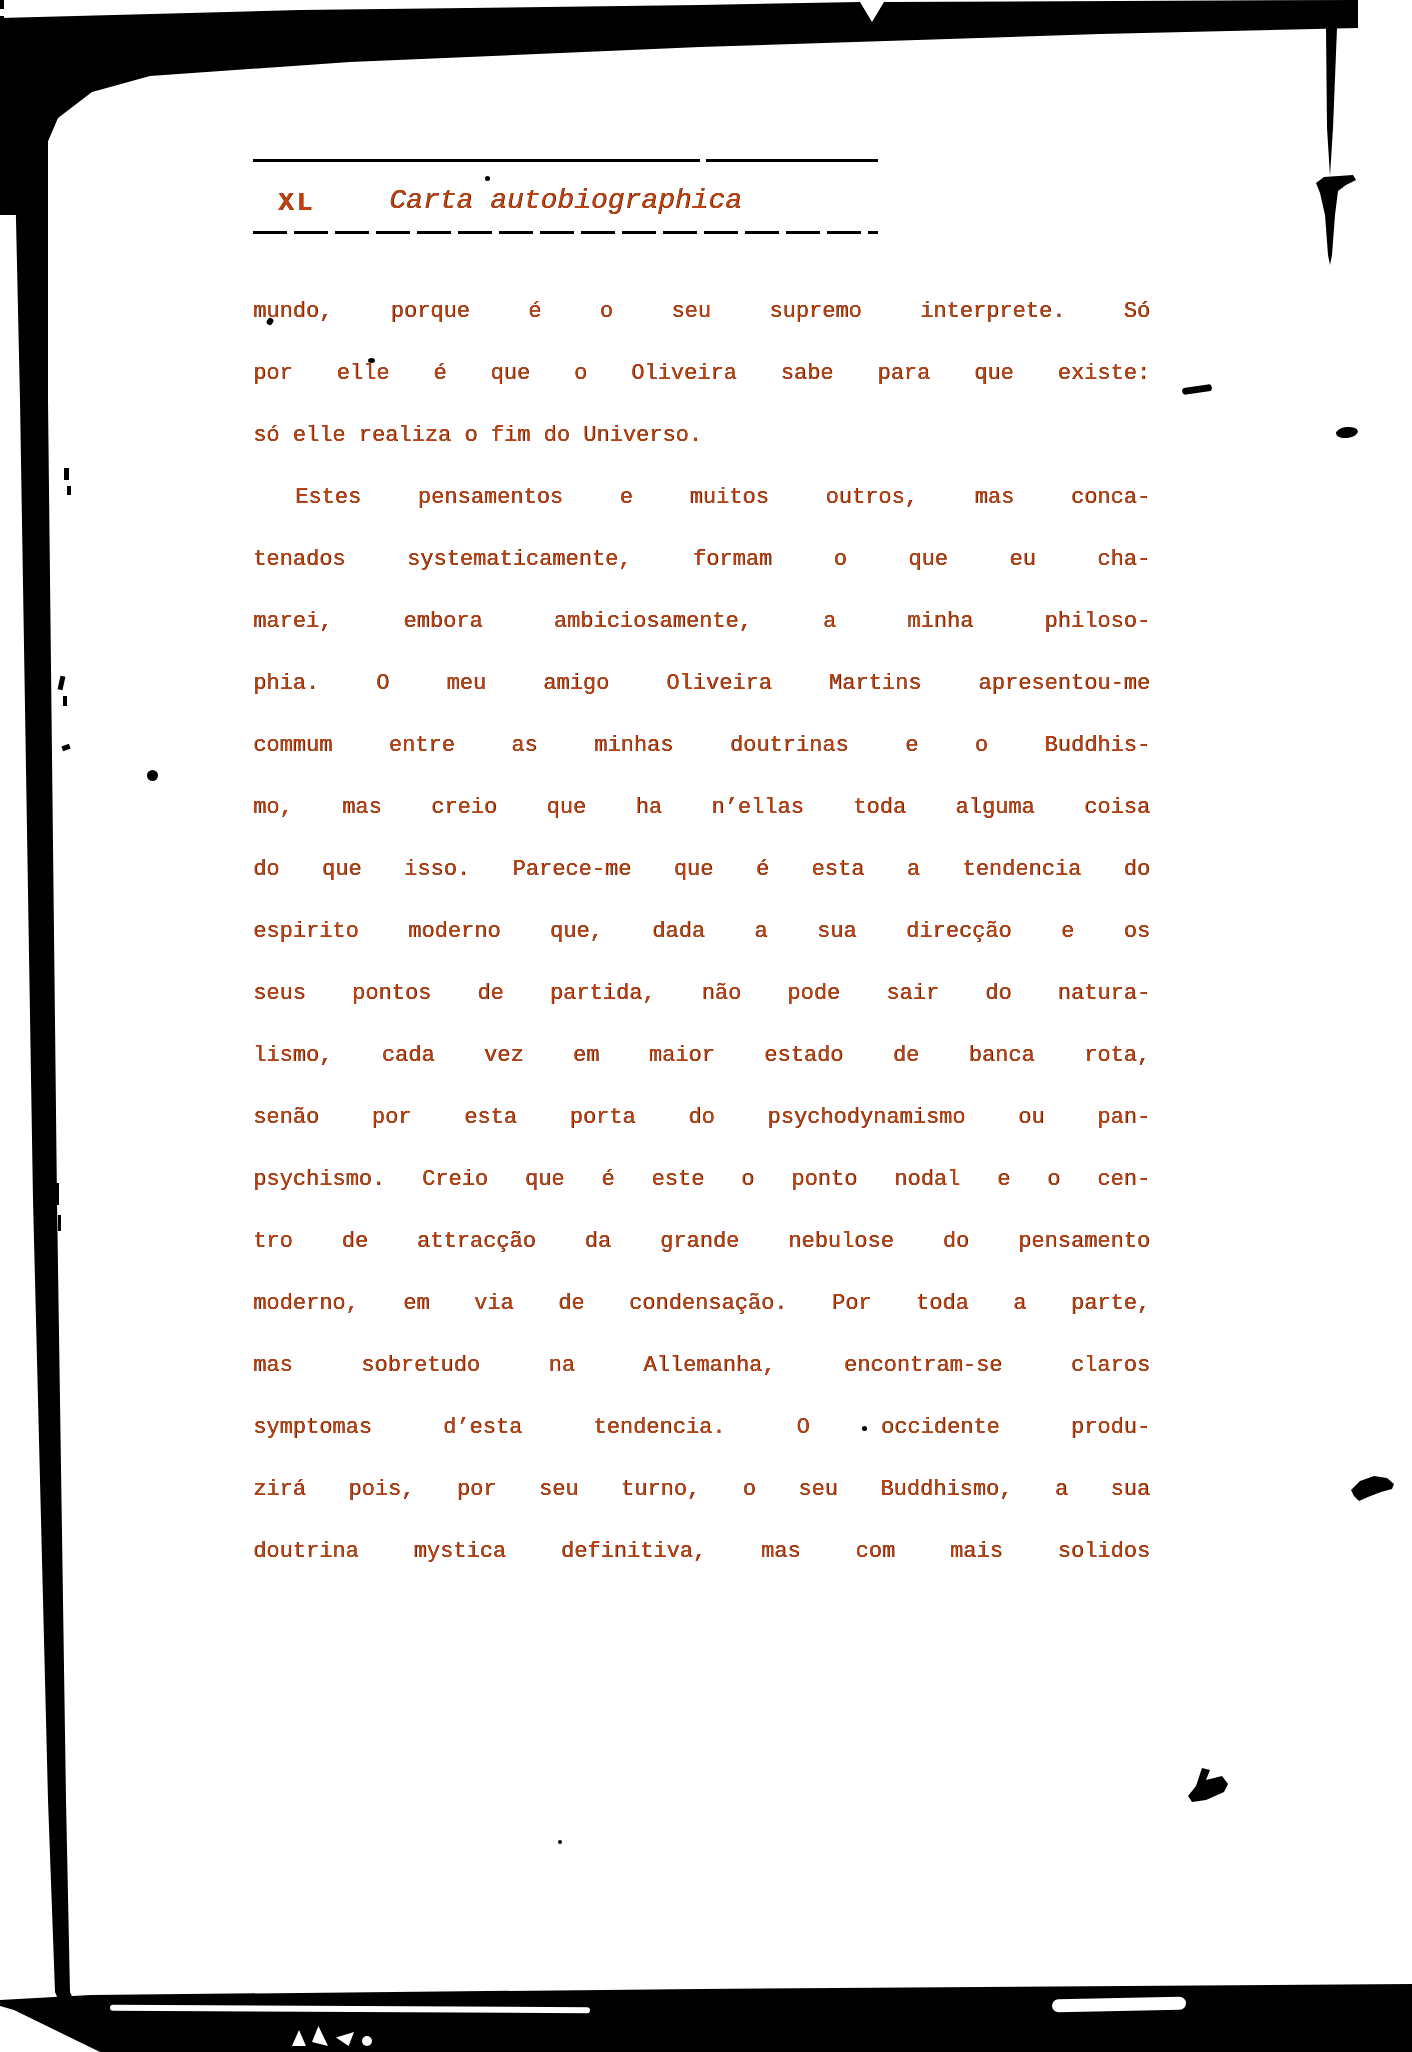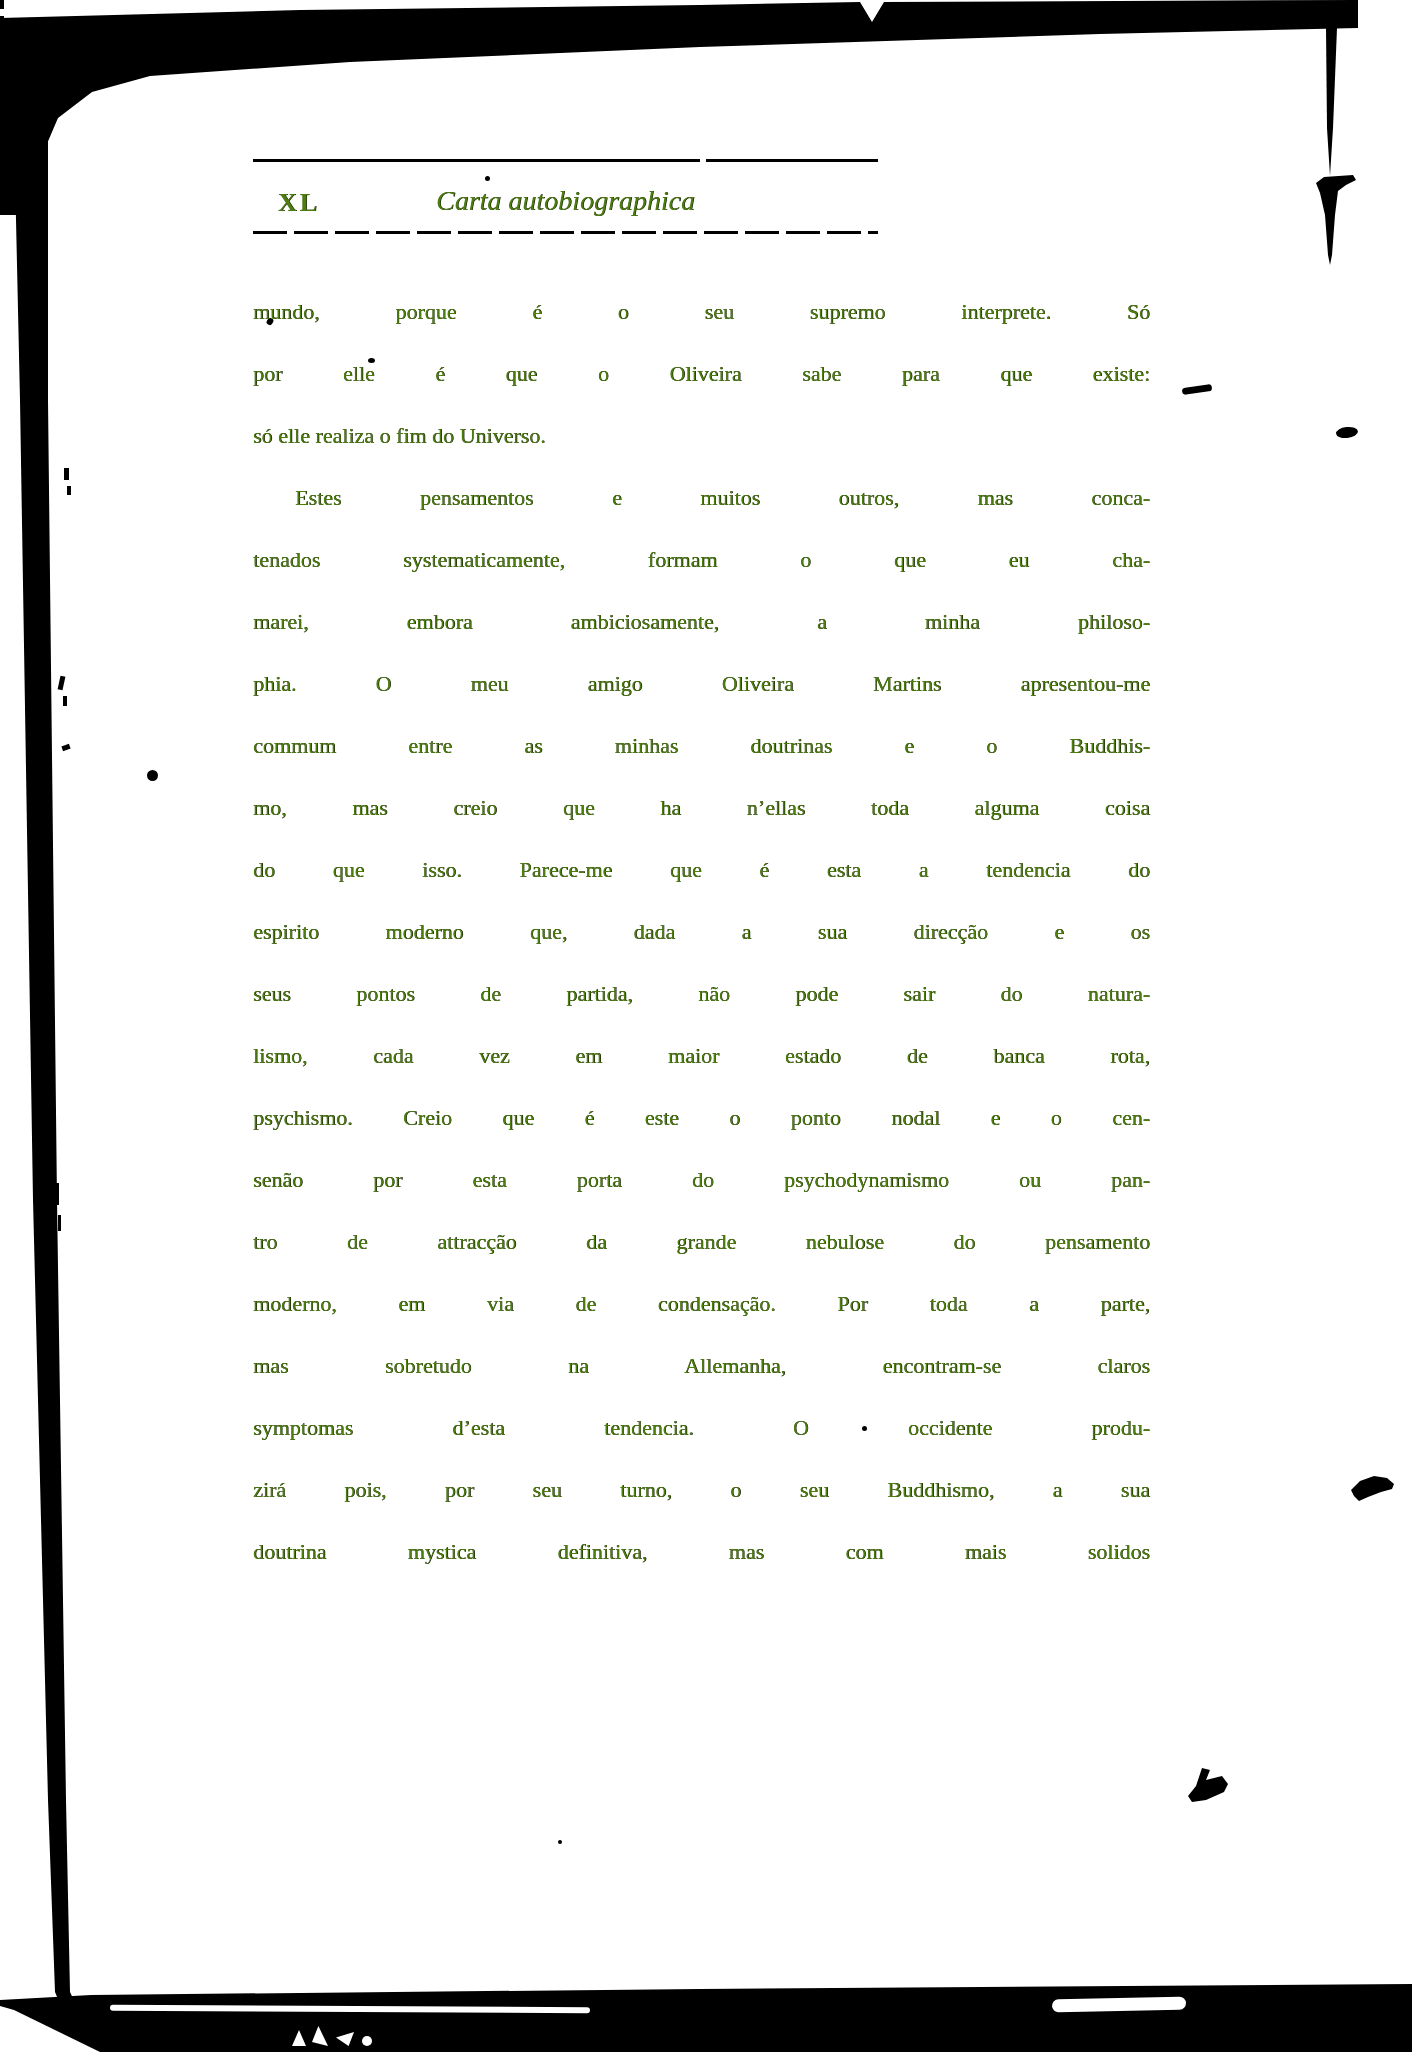--- a/index.html
+++ b/index.html
@@ -1,22 +1,22 @@
 <!DOCTYPE html>
 <html><head>
 <meta charset="utf-8">
 <style>
   html,body{margin:0;padding:0;background:#777;}
   .page{
     position:relative;
     width:1412px;height:2052px;
     background:#ffffff;
     overflow:hidden;
-    font-family:Liberation Serif, serif;
-    color:#4d7c0f;
+    font-family:Liberation Mono, monospace;
+    color:#c2410c;
   }
   
   .art{position:absolute;background:#000;}
   .top-band{
     left:0;top:0;width:1358px;height:215px;
     clip-path:polygon(0 18px,300px 10px,700px 5px,860px 2px,872px 22px,884px 2px,1358px 0,
                       1358px 28px,1100px 34px,700px 47px,350px 62px,150px 76px,92px 92px,
                       58px 118px,40px 160px,32px 215px,0 215px);
   }
   .left-band{
@@ -144,22 +144,22 @@
       <div class="tline indent">Estes pensamentos e muitos outros, mas conca-</div>
       <div class="tline">tenados systematicamente, formam o que eu cha-</div>
       <div class="tline">marei, embora ambiciosamente, a minha philoso-</div>
       <div class="tline">phia. O meu amigo Oliveira Martins apresentou-me</div>
       <div class="tline">commum entre as minhas doutrinas e o Buddhis-</div>
       <div class="tline">mo, mas creio que ha n’ellas toda alguma coisa</div>
       <div class="tline">do que isso. Parece-me que é esta a tendencia do</div>
       <div class="tline">espirito moderno que, dada a sua direcção e os</div>
       <div class="tline">seus pontos de partida, não pode sair do natura-</div>
       <div class="tline">lismo, cada vez em maior estado de banca rota,</div>
+      <div class="tline">senão por esta porta do psychodynamismo ou pan-</div>
       <div class="tline">psychismo. Creio que é este o ponto nodal e o cen-</div>
-      <div class="tline">senão por esta porta do psychodynamismo ou pan-</div>
       <div class="tline">tro de attracção da grande nebulose do pensamento</div>
       <div class="tline">moderno, em via de condensação. Por toda a parte,</div>
       <div class="tline">mas sobretudo na Allemanha, encontram-se claros</div>
       <div class="tline">symptomas d’esta tendencia. O occidente produ-</div>
       <div class="tline">zirá pois, por seu turno, o seu Buddhismo, a sua</div>
       <div class="tline">doutrina mystica definitiva, mas com mais solidos</div>
     </div>
 
 </div>
 

